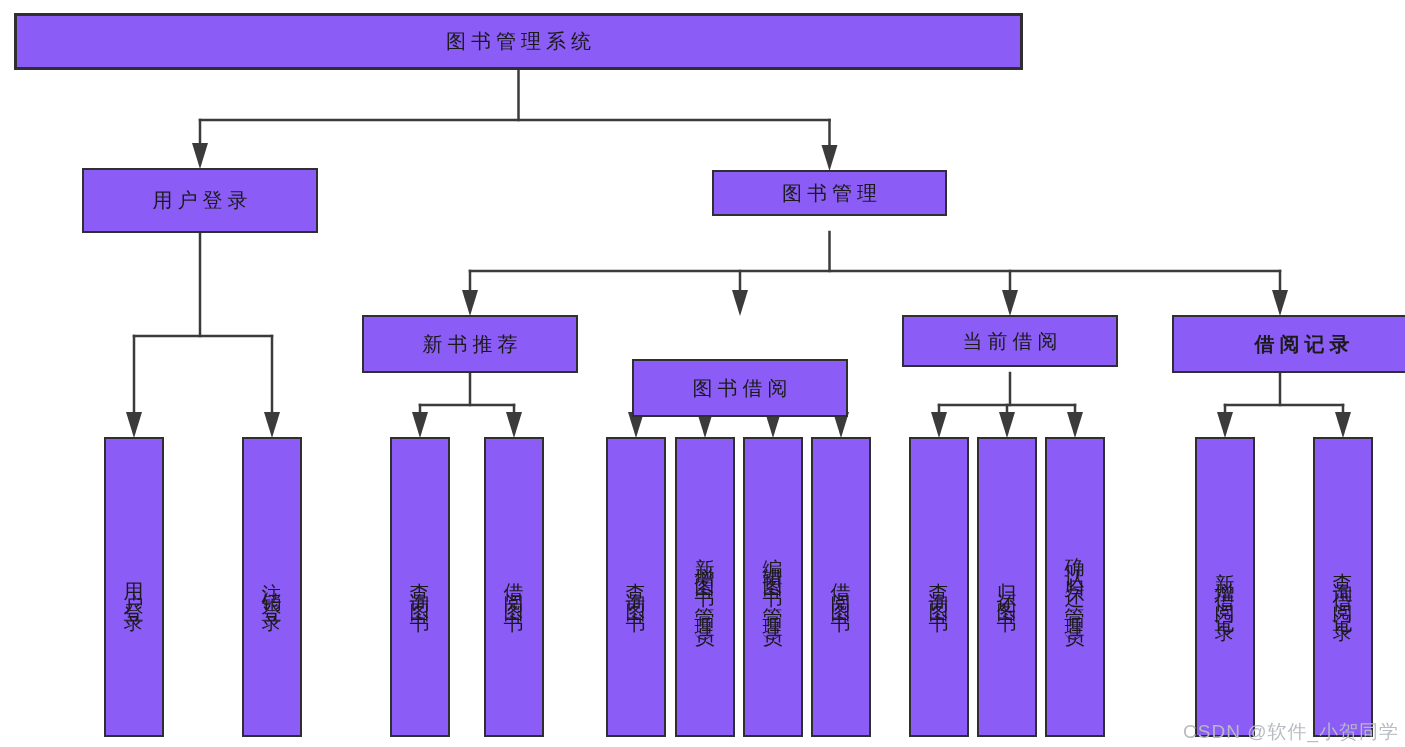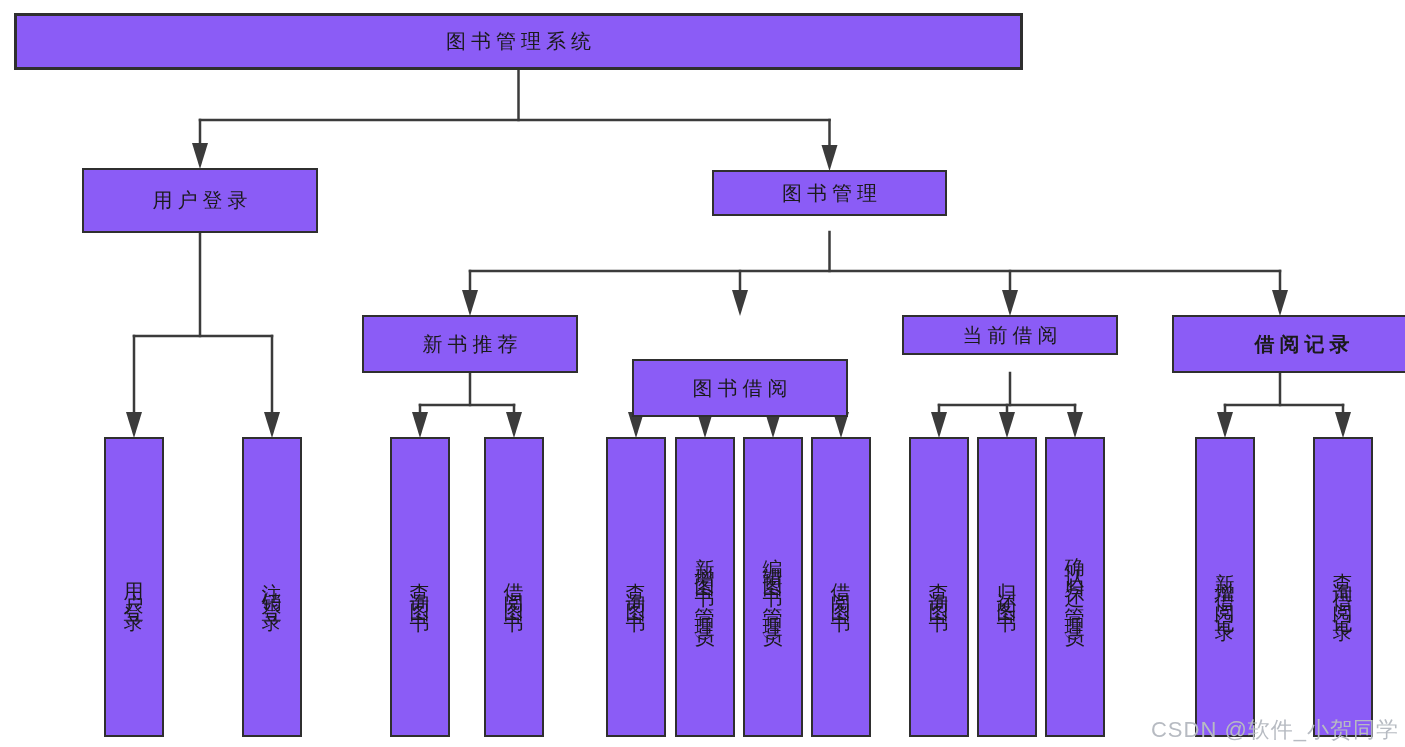--- a/index.html
+++ b/index.html
@@ -39,21 +39,21 @@
     writing-mode: vertical-rl;
     text-orientation: mixed;
     font-size: 20px;
     letter-spacing: 10px;
     line-height: 1;
   }
   #watermark {
     position: absolute;
     right: 6px;
     bottom: 2px;
-    font-size: 22px;
+    font-size: 19px;
     letter-spacing: 1px;
     color: #b7bbc2;
     z-index: 5;
     white-space: nowrap;
   }
 </style>
 </head>
 <body>
 
 <div id="canvas">
@@ -113,21 +113,21 @@
       <polygon points="1335,412 1351,412 1343,438" fill="#3b3b3b"></polygon>
     </svg>
 
   <div class="box hbox root" id="box-root" style="left:14px; top:13px; width:1009px; height:57px;">图书管理系统</div>
 
   <div class="box hbox" id="box-b0" style="left:82px; top:168px; width:236px; height:65px;">用户登录</div>
   <div class="box hbox" id="box-b1" style="left:712px; top:170px; width:235px; height:46px;">图书管理</div>
 
   <div class="box hbox" id="box-sec0" style="left:362px; top:315px; width:216px; height:58px;">新书推荐</div>
   <div class="box hbox" id="box-sec1" style="left:632px; top:315px; width:216px; height:58px;margin-top:44px;">图书借阅</div>
-  <div class="box hbox" id="box-sec2" style="left:902px; top:315px; width:216px; height:40px;">当前借阅</div>
+  <div class="box hbox" id="box-sec2" style="left:902px; top:315px; width:216px; height:52px;">当前借阅</div>
   <div class="box hbox" id="box-sec3" style="left:1172px; top:315px; width:260px; height:58px;font-weight:bold;">借阅记录</div>
 
   <div class="box vbox" id="leaf-0" style="left:104px; top:437px; width:60px; height:300px;">用户登录</div>
   <div class="box vbox" id="leaf-1" style="left:242px; top:437px; width:60px; height:300px;">注销登录</div>
 
   <div class="box vbox" id="leaf-2" style="left:390px; top:437px; width:60px; height:300px;">查询图书</div>
   <div class="box vbox" id="leaf-3" style="left:484px; top:437px; width:60px; height:300px;">借阅图书</div>
 
   <div class="box vbox" id="leaf-4" style="left:606px; top:437px; width:60px; height:300px;">查询图书</div>
   <div class="box vbox" id="leaf-5" style="left:675px; top:437px; width:60px; height:300px;">新增图书（管理员）</div>

